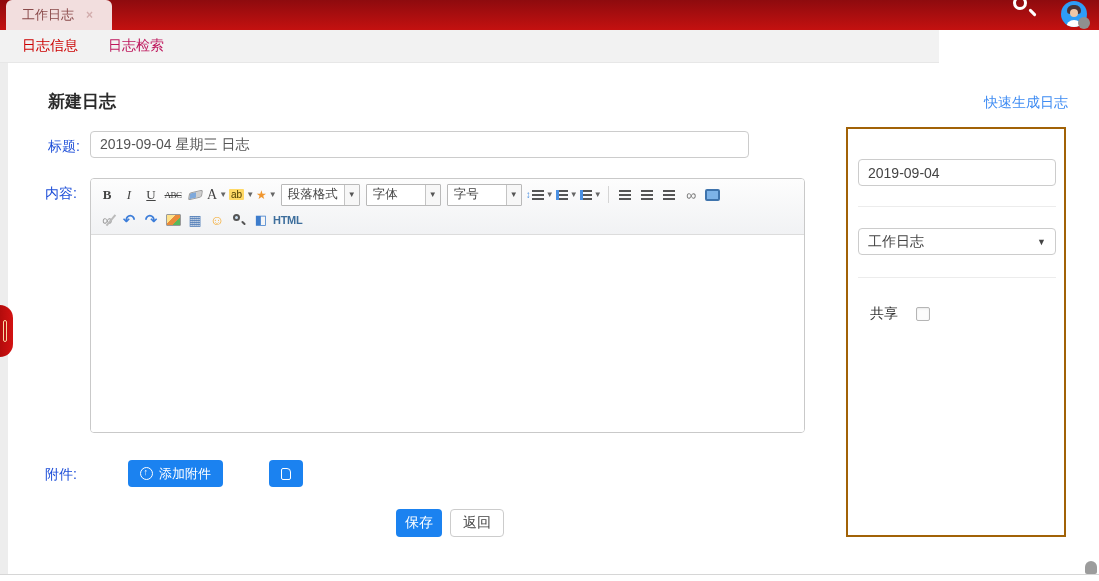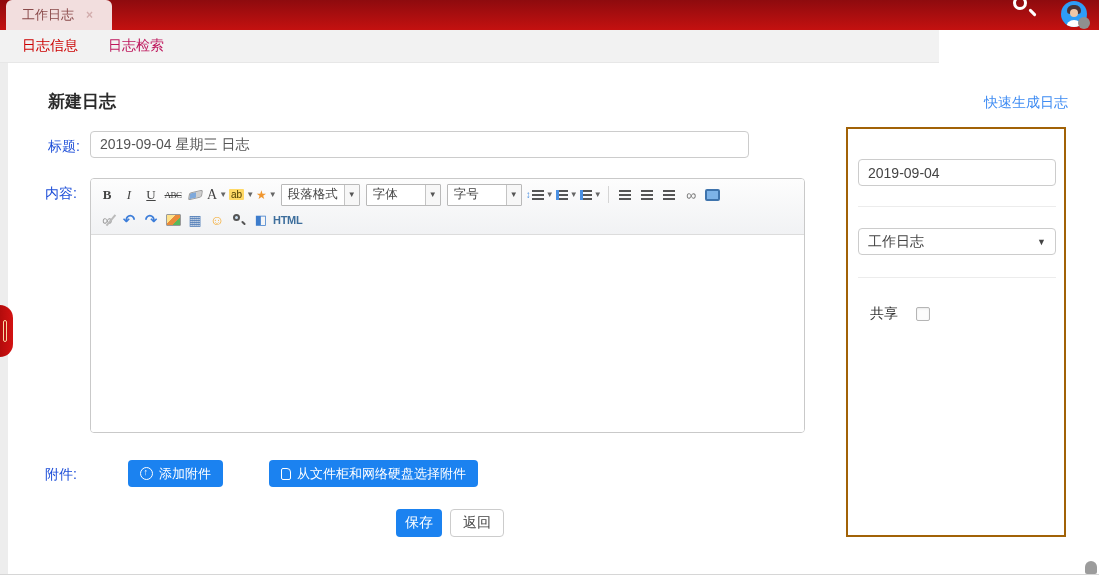--- a/index.html
+++ b/index.html
@@ -290,21 +290,20 @@
 </div>
 
 <label class="fld-label" style="left:45px; top:466px;">附件:</label>
 <div class="attach-row">
   <button class="btn-blue">
     <span class="ic-cloud"></span>
     <span>添加附件</span>
   </button>
   <button class="btn-blue">
     <span class="ic-file"></span>
-    <span>从文件柜和网络硬盘选择附件</span>
   </button>
 </div>
 
 <div class="footer-btns">
   <button class="btn-blue btn-save">保存</button>
   <button class="btn-back">返回</button>
 </div>
 
 <div class="side-panel">
   <input class="sp-input" value="2019-09-04" style="">

